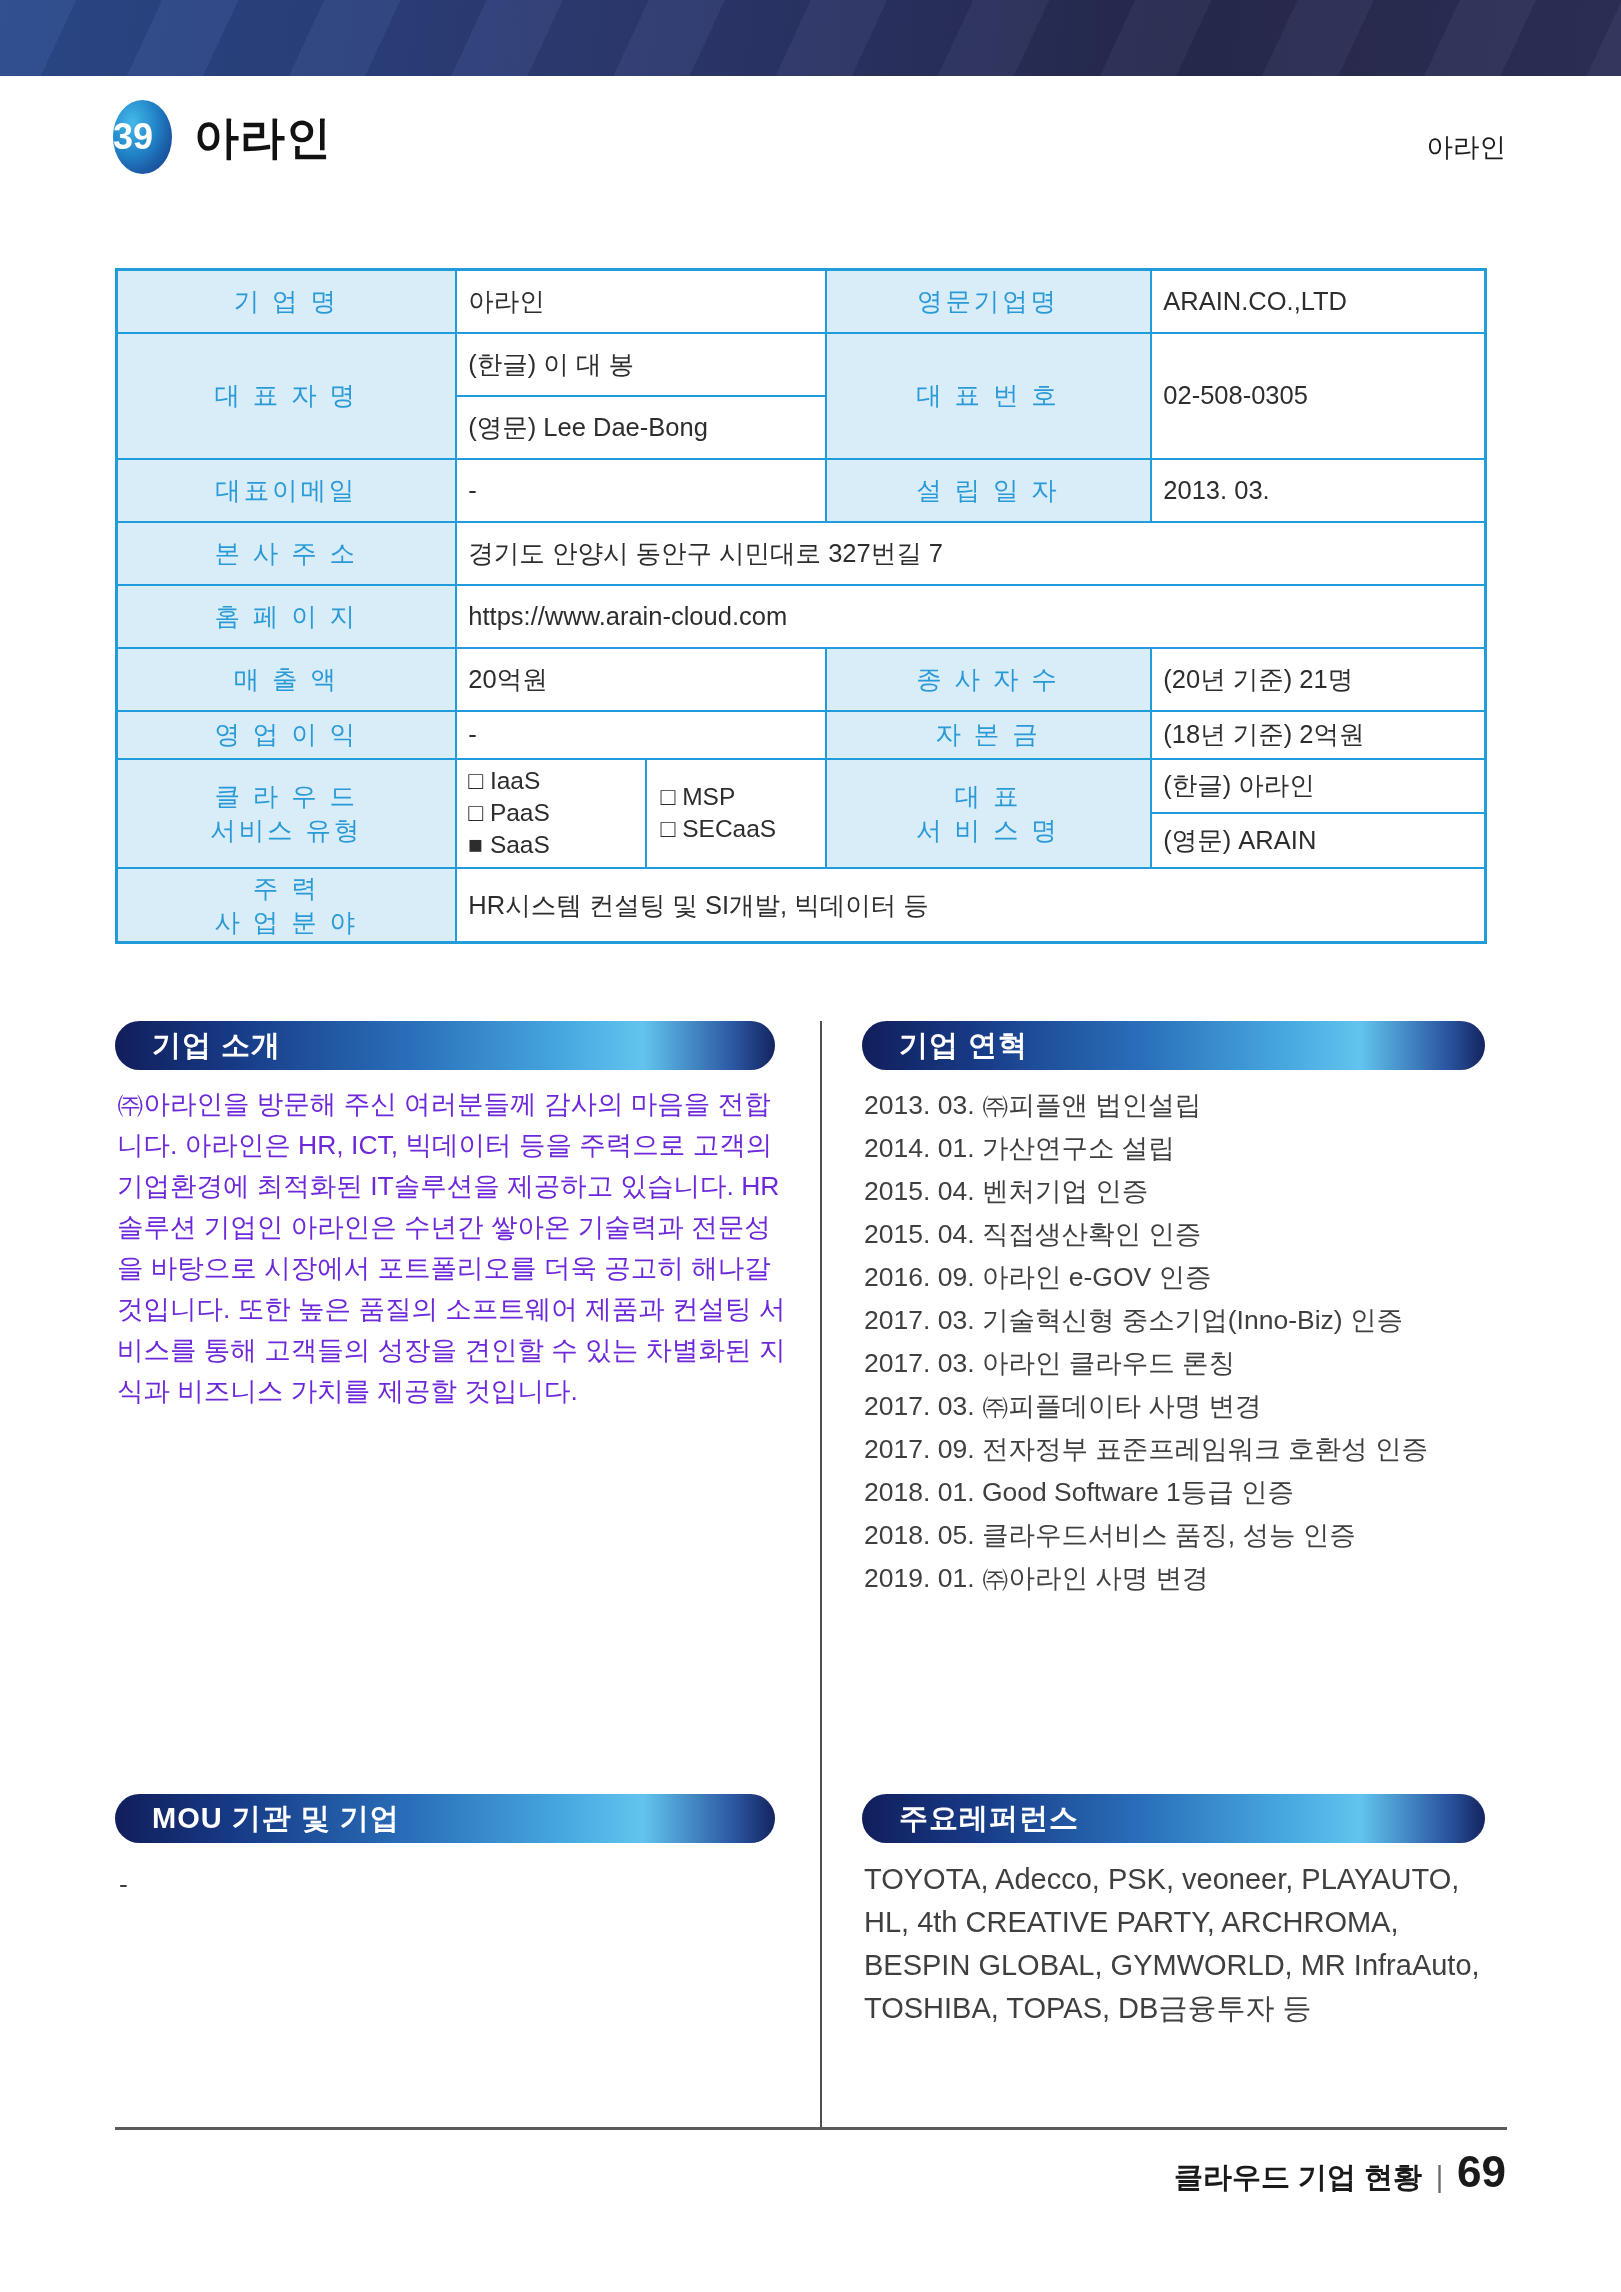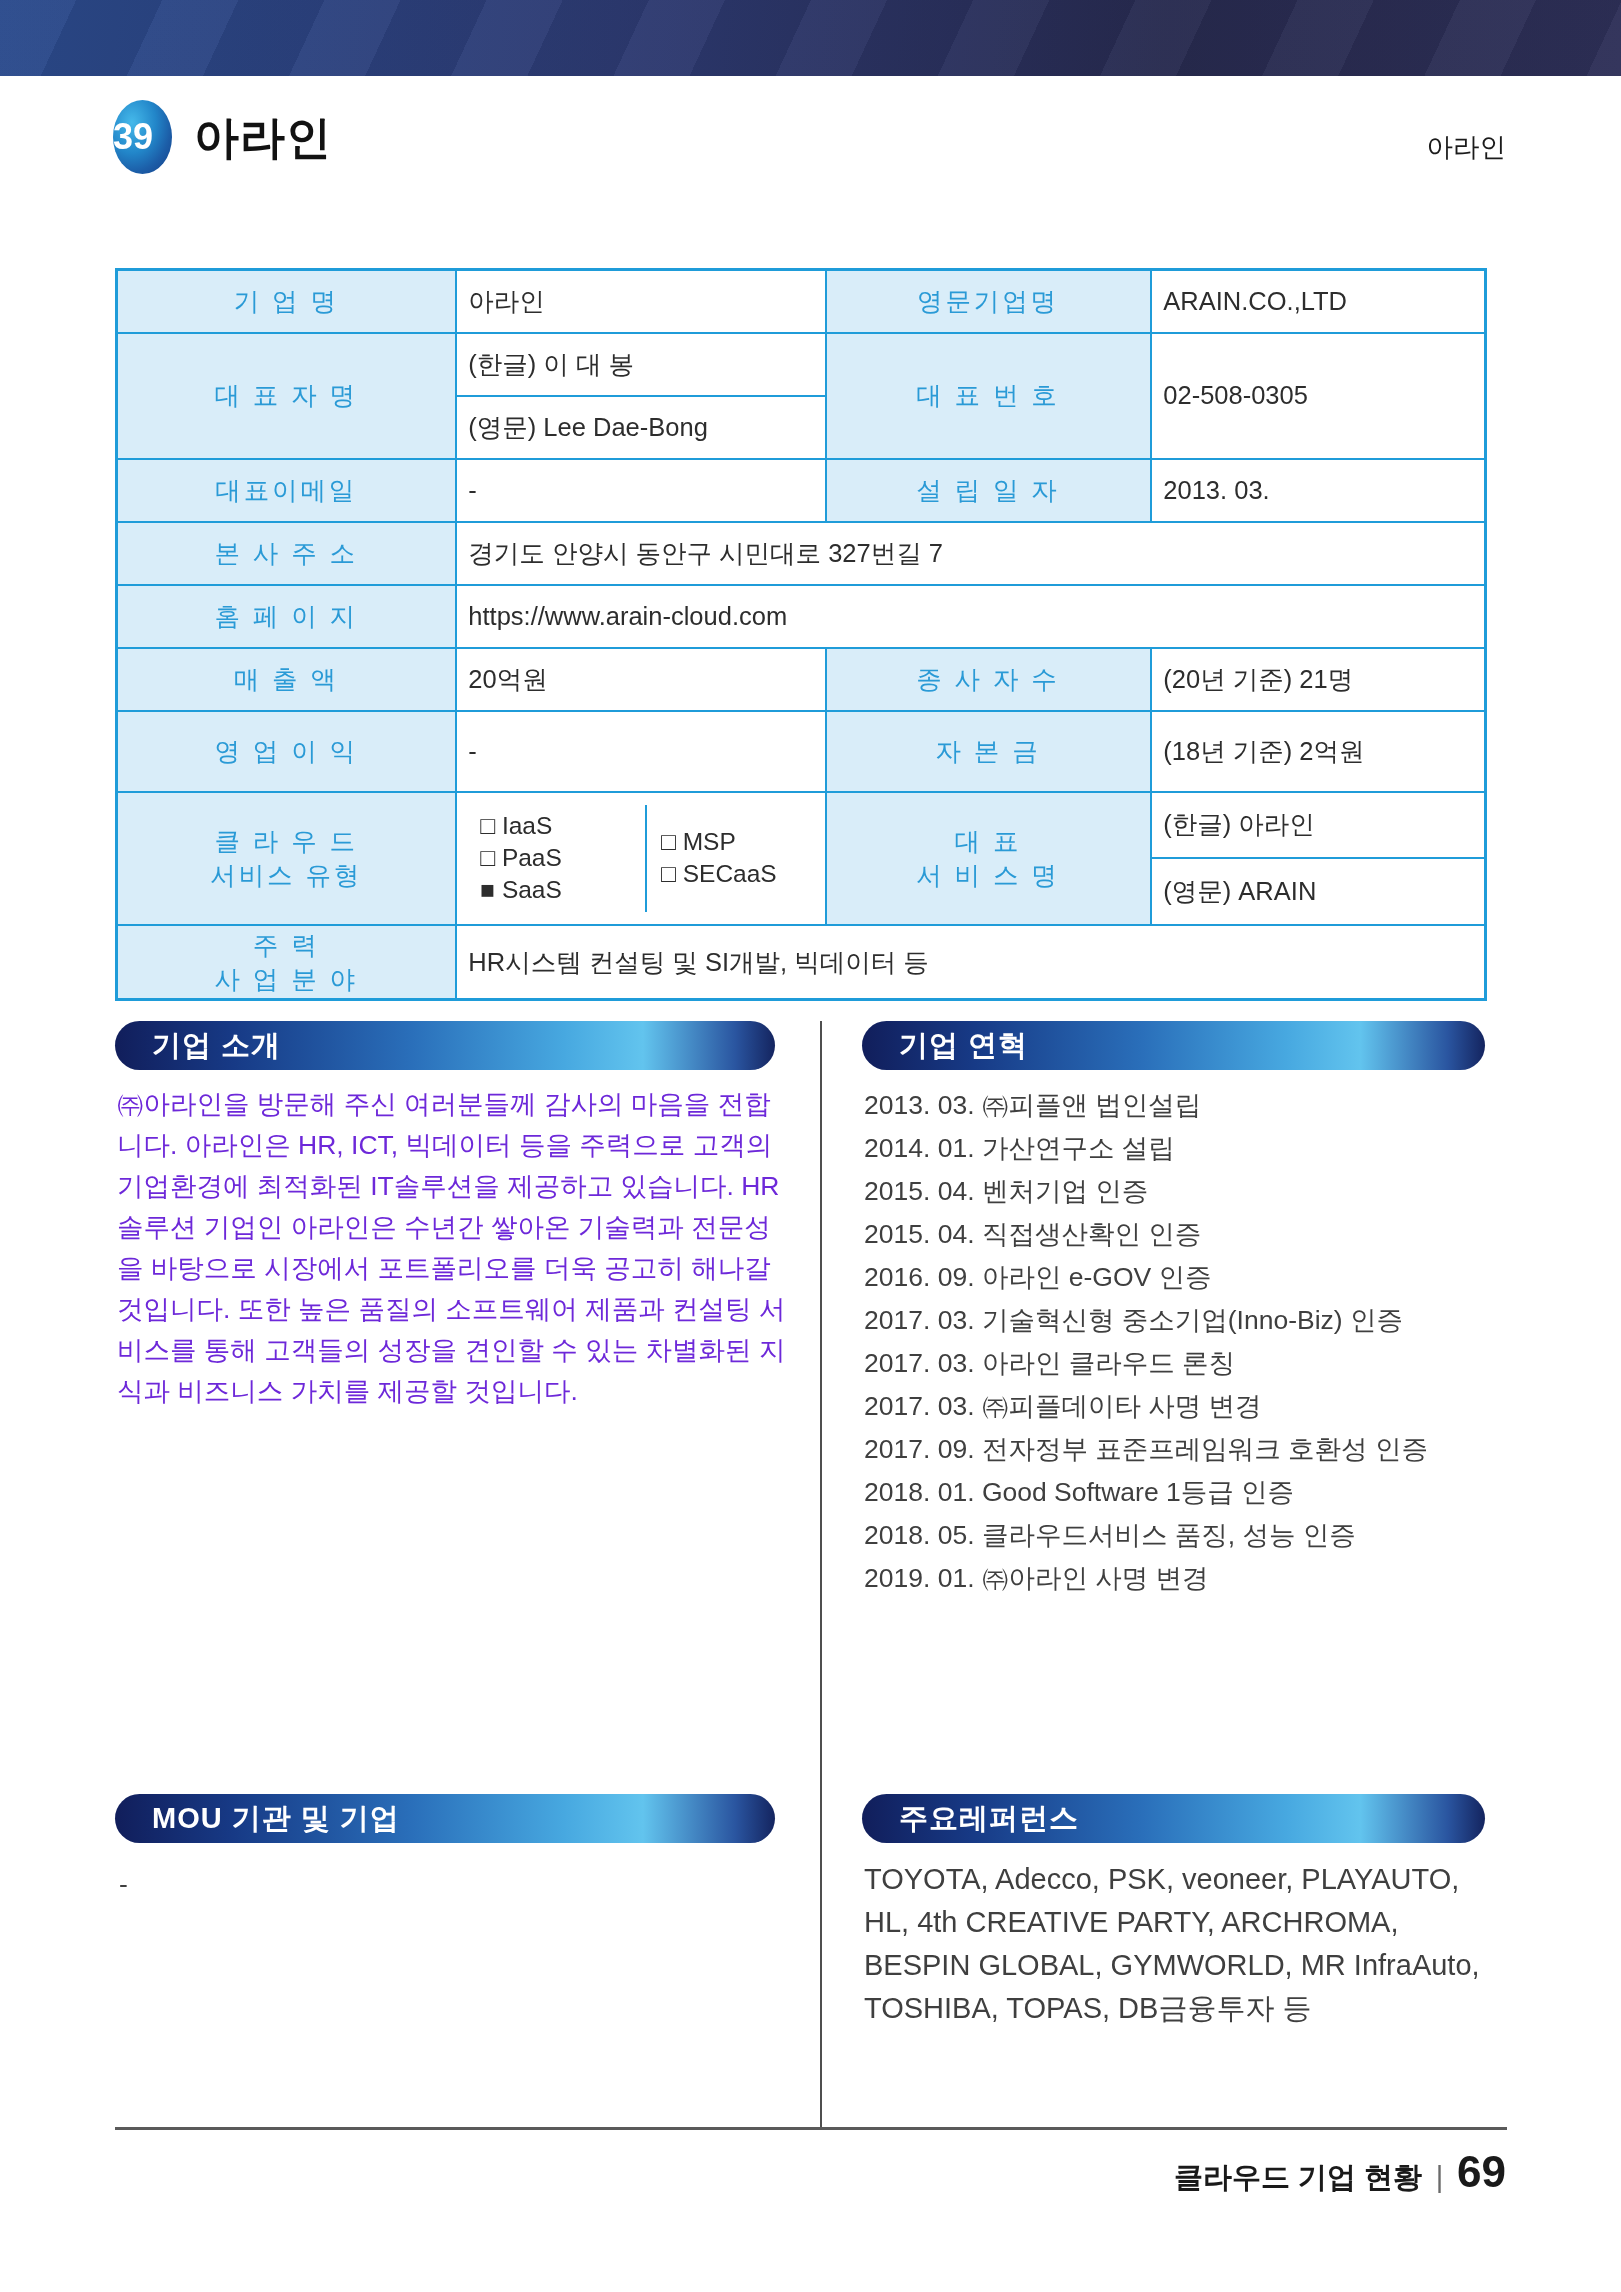--- a/index.html
+++ b/index.html
@@ -102,30 +102,30 @@
     <tr style="height:63px">
       <th>홈 페 이 지</th>
       <td colspan="3">https://www.arain-cloud.com</td>
     </tr>
     <tr style="height:63px">
       <th>매 출 액</th>
       <td>20억원</td>
       <th>종 사 자 수</th>
       <td>(20년 기준) 21명</td>
     </tr>
-    <tr style="height:81px">
+    <tr style="height:48px">
       <th>영 업 이 익</th>
       <td>-</td>
       <th>자 본 금</th>
       <td>(18년 기준) 2억원</td>
     </tr>
     <tr style="height:51px">
       <th rowspan="2">클 라 우 드
 서비스 유형</th>
-      <td rowspan="2" style="padding:12px;">
+      <td rowspan="2" style="padding:0;">
         <div class="cbwrap">
           <div class="cbcol" style="padding-left:11.8px;">
             <div class="cbitem">□ IaaS</div>
             <div class="cbitem">□ PaaS</div>
             <div class="cbitem">■ SaaS</div>
           </div>
           <div class="cbcol cbcol2">
             <div class="cbitem">□ MSP</div>
             <div class="cbitem">□ SECaaS</div>
           </div>

